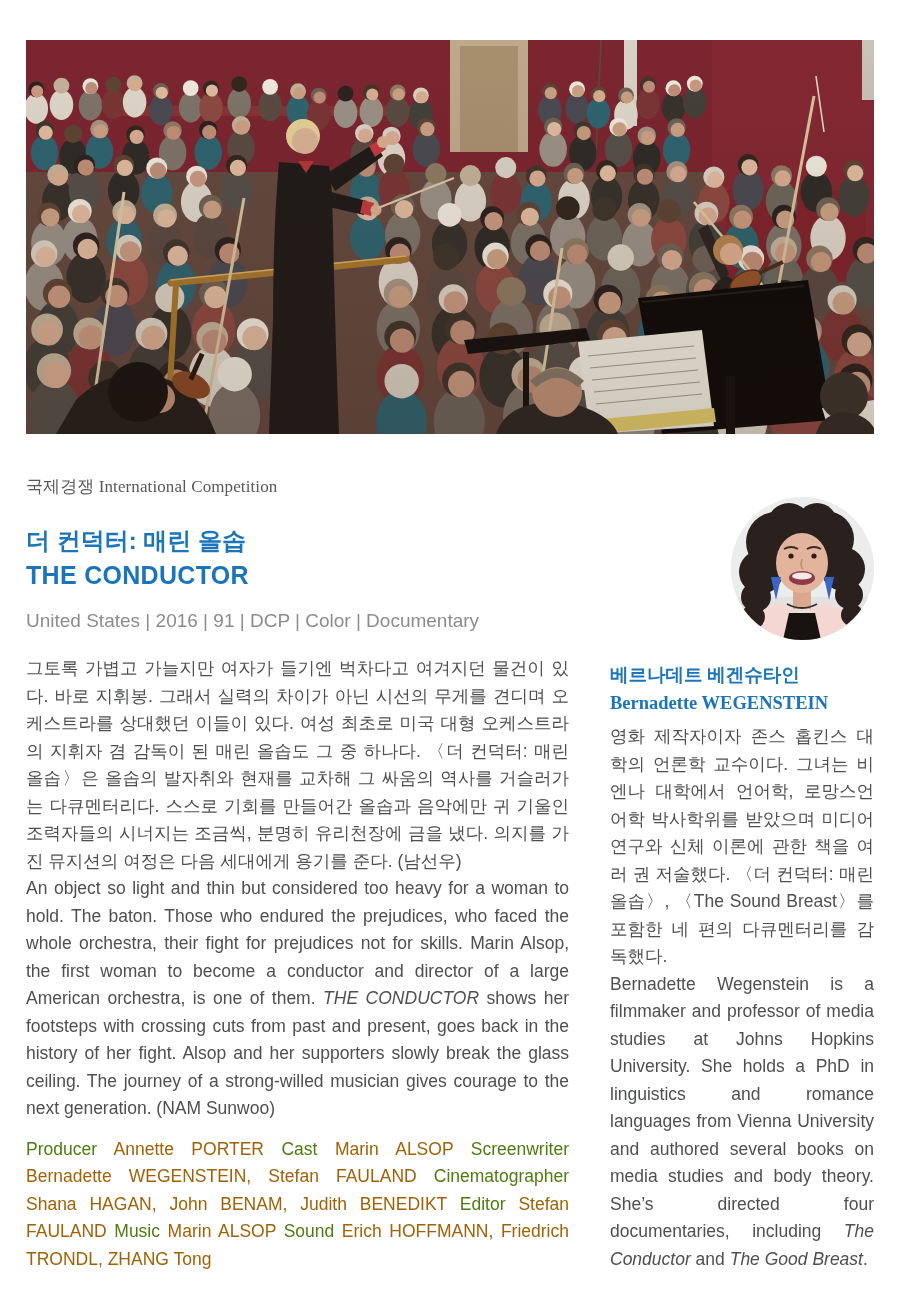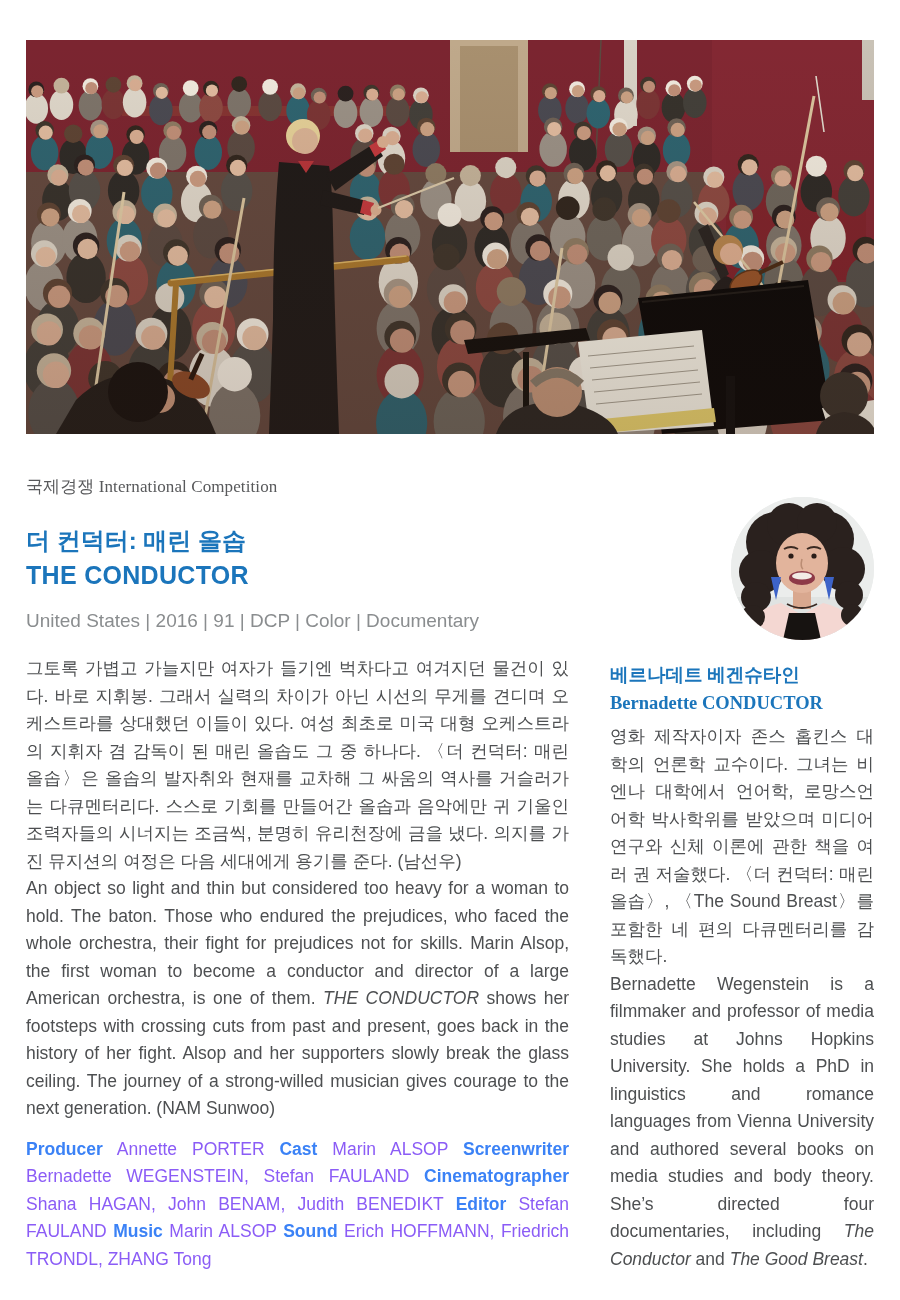--- a/index.html
+++ b/index.html
@@ -8,22 +8,22 @@
   .still{position:absolute;left:26px;top:40px;width:848px;height:394px;margin:0;overflow:hidden;background:#63493f;}
   .still svg{display:block;width:100%;height:100%;}
   .category{position:absolute;left:26px;top:475px;font-size:17px;color:#58595b;letter-spacing:.1px;font-family:Liberation Serif, serif;}
   .left-col{position:absolute;left:26px;top:524px;width:543px;}
   .title-ko{margin:0;font-size:24px;line-height:34px;font-weight:700;color:#1b75bb;}
   .title-en{margin:0;font-size:25px;line-height:35px;font-weight:700;color:#1b75bb;letter-spacing:.3px;}
   .meta{margin-top:17px;font-size:19px;color:#8a8d8f;}
   .syn{margin:0;font-size:17.5px;line-height:27.5px;color:#4d4f51;text-align:justify;}
   .syn.first{margin-top:23px;}
   .credits{margin:13px 0 0 0;font-size:17.5px;line-height:27.5px;text-align:justify;color:#939598;}
-  .cl{font-weight:700;color:#3b82f6;}
-  .cv{color:#8b5cf6;margin-top:44px;}
+  .cl{font-weight:400;color:#4d7c0f;}
+  .cv{color:#a16207;margin-top:44px;}
   .right-col{position:absolute;left:610px;top:497px;width:264px;}
   .portrait{width:143px;height:143px;margin:0 0 0 auto;border-radius:50%;overflow:hidden;background:#ebedec;}
   .portrait svg{display:block;width:100%;height:100%;}
   .dname{font-size:18.5px;line-height:28px;font-weight:700;color:#1b75bb;font-family:Liberation Serif, serif;}
   .dname.ko{margin-top:21px;}
   .bio{margin:6px 0 0 0;font-size:17.5px;line-height:27.5px;color:#4d4f51;text-align:justify;}
   .bio.en{margin-top:0;}
 </style>
 </head>
 <body>
@@ -545,18 +545,18 @@
         <circle cx="83" cy="59" r="2.6" fill="#2a1d18"></circle>
         <path d="M71 62 Q69 70 72 72" stroke="#bb8d74" stroke-width="1.6" fill="none"></path>
         <ellipse cx="71" cy="81" rx="13" ry="7" fill="#8e3a48"></ellipse>
         <ellipse cx="71" cy="79" rx="10" ry="3.6" fill="#f2ece6"></ellipse>
         <polygon points="40,80 50,80 45,103" fill="#3d63c8"></polygon>
         <polygon points="93,80 103,80 98,103" fill="#3d63c8"></polygon>
         <path d="M56 107 Q71 115 86 107" stroke="#3a2a24" stroke-width="1.8" fill="none"></path>
       </svg>
     </div>
     <div class="dname ko">베르나데트 베겐슈타인</div>
-    <div class="dname en">Bernadette CONDUCTOR</div>
+    <div class="dname en">Bernadette WEGENSTEIN</div>
     <p class="bio ko">영화 제작자이자 존스 홉킨스 대학의 언론학 교수이다. 그녀는 비엔나 대학에서 언어학, 로망스언어학 박사학위를 받았으며 미디어 연구와 신체 이론에 관한 책을 여러 권 저술했다. 〈더 컨덕터: 매린 올솝〉, 〈The Sound Breast〉를 포함한 네 편의 다큐멘터리를 감독했다.</p>
     <p class="bio en"><span>Bernadette Wegenstein is a filmmaker and professor of media studies at Johns Hopkins University. She holds a PhD in linguistics and romance languages from Vienna University and authored several books on media studies and body theory. She’s directed four documentaries, including </span><span style="font-style: italic;">The Conductor</span><span> and </span><span style="font-style: italic;">The Good Breast</span><span>.</span></p>
   </aside>
 
 </div>
 
 </body></html>

